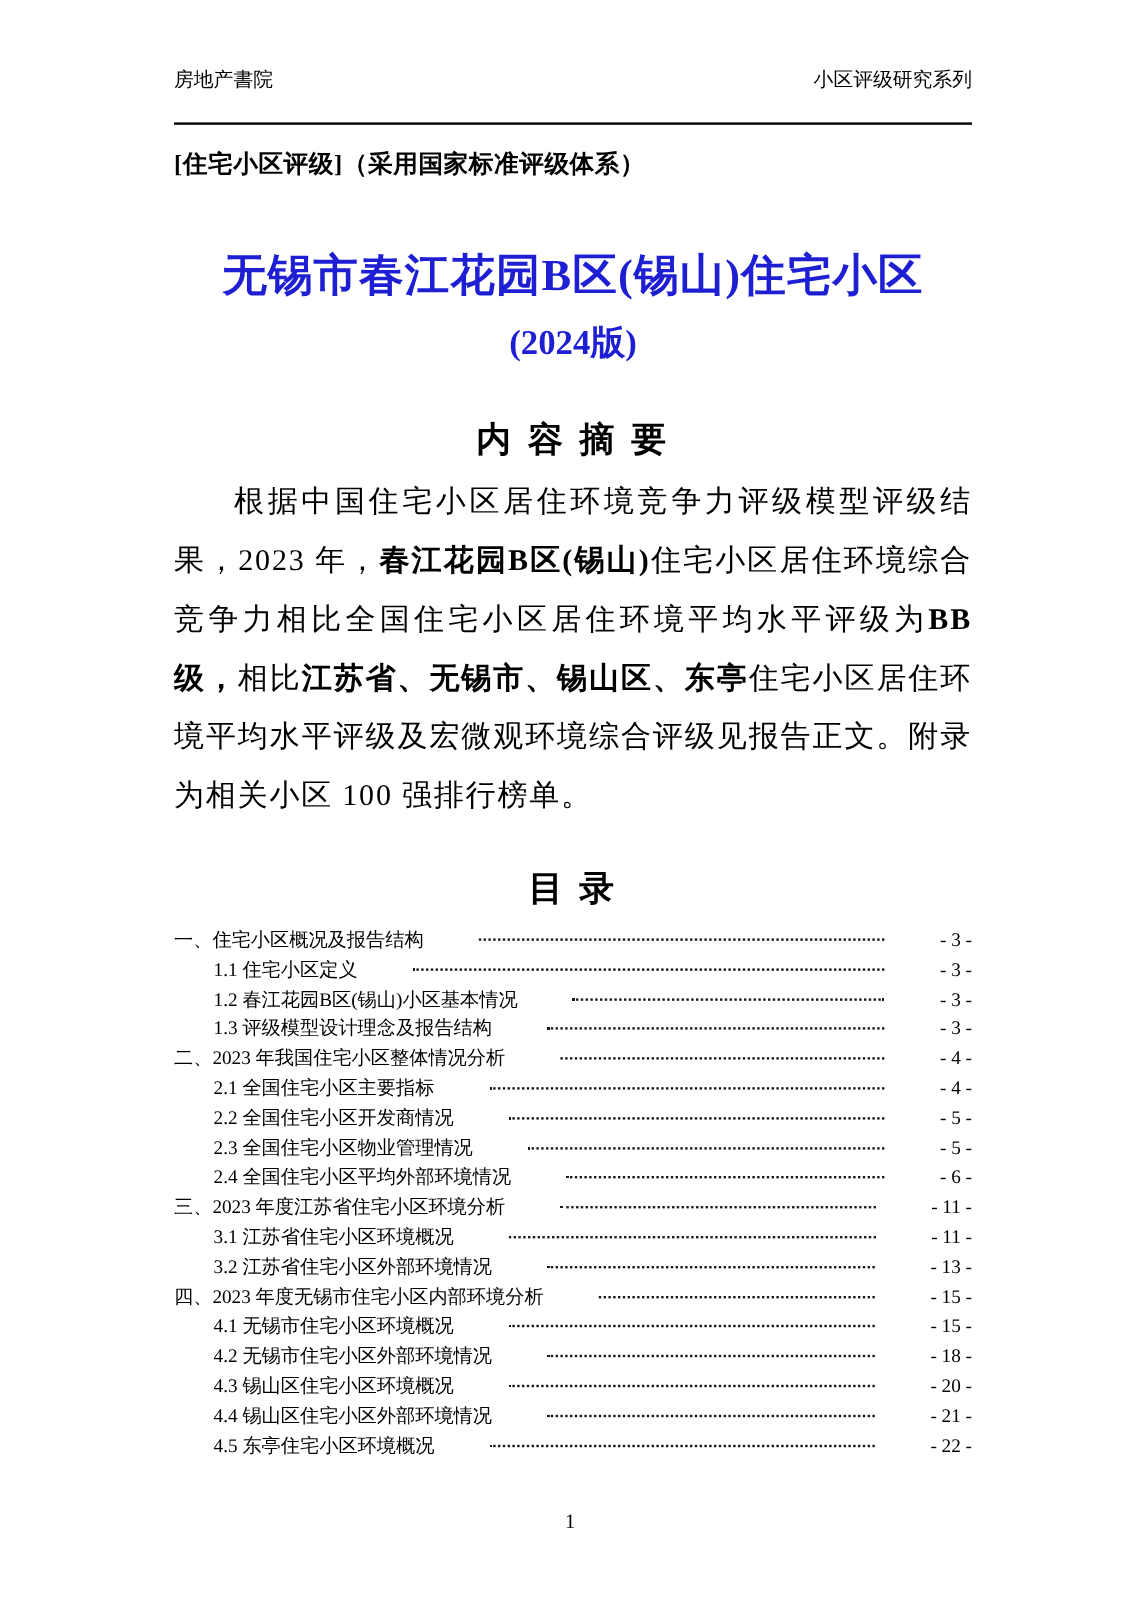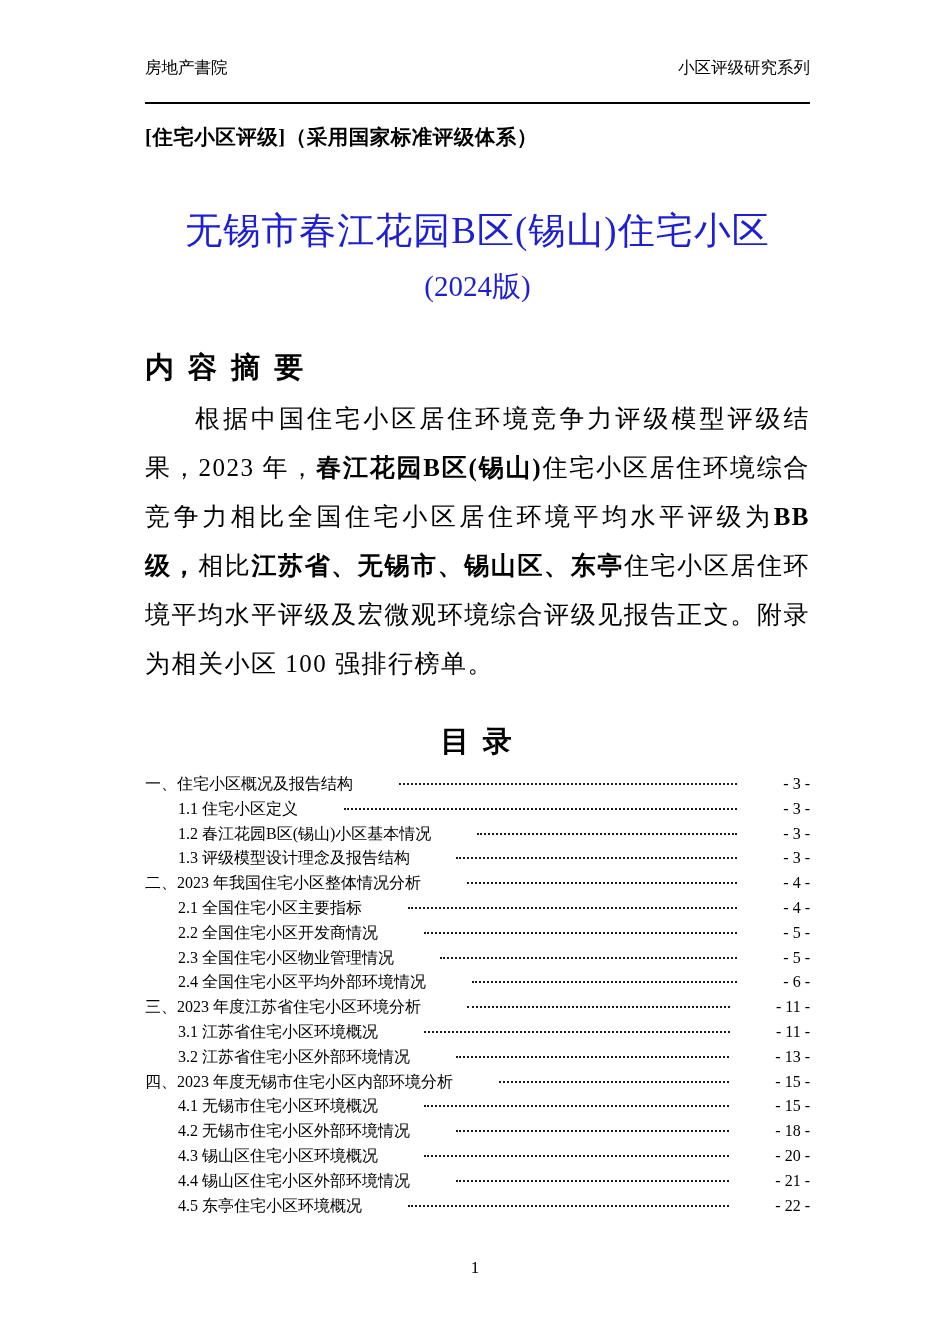--- a/index.html
+++ b/index.html
@@ -33,35 +33,36 @@
     margin-top: 20px;
     font-size: 20.5px;
     line-height: 26px;
     font-weight: 700;
     letter-spacing: 0.5px;
   }
   
   .title-block {
     margin-top: 50px;
     text-align: center;
-    font-weight: 400;
+    font-weight: 700;
   }
   .title-line {
     font-size: 37px;
     line-height: 62px;
     letter-spacing: 1px;
   }
   .title-line3 {
     font-size: 29px;
     line-height: 40px;
     margin-top: 4px;
   }
   
   .summary-heading {
     margin-top: 44px;
+    text-align: center;
     font-family: "Liberation Sans", sans-serif;
     font-weight: 700;
     font-size: 29px;
     line-height: 34px;
     letter-spacing: 3px;
   }
   .summary-paragraph {
     margin-top: 10px;
     font-size: 25px;
     line-height: 49px;

